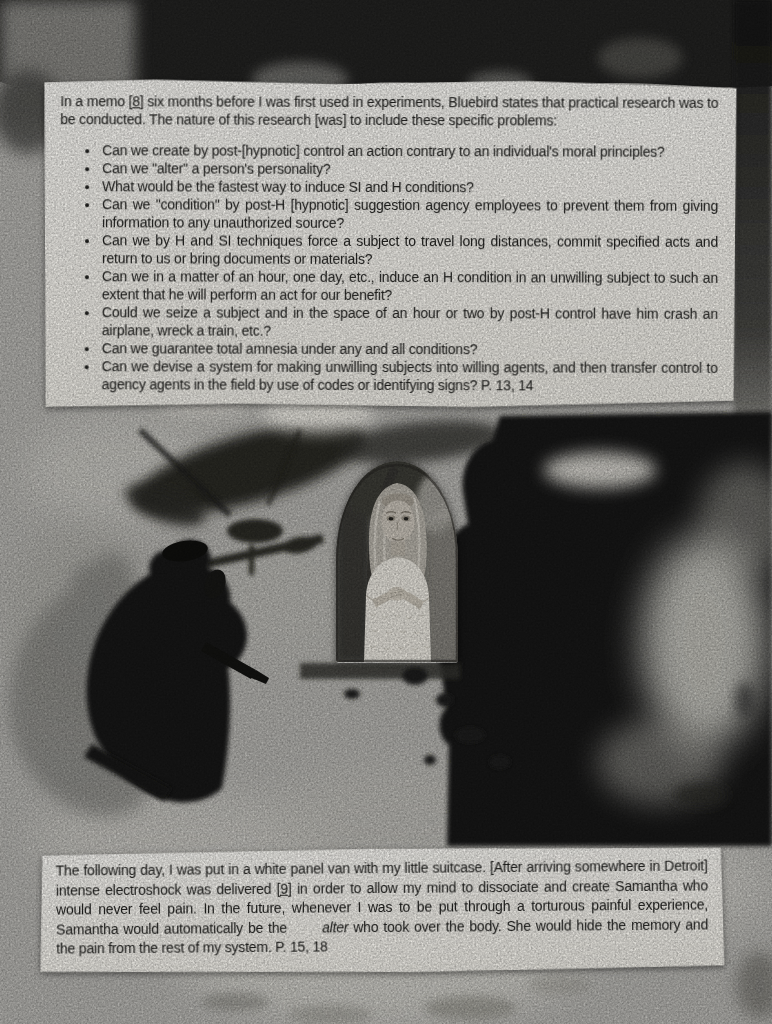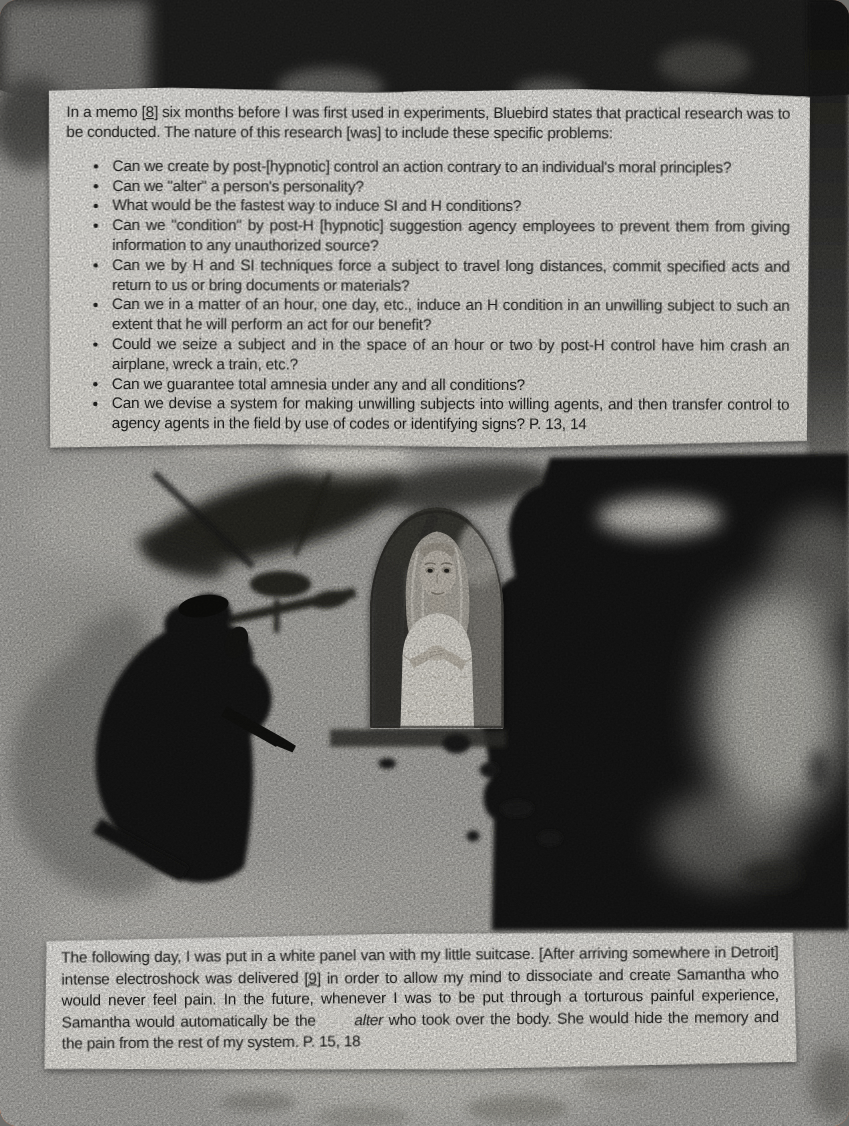--- a/index.html
+++ b/index.html
@@ -1,20 +1,19 @@
 <!DOCTYPE html>
 <html><head>
 <meta charset="utf-8">
 <style>
   html,body { margin:0; padding:0; background:#6e6e6b; }
   .page {
     position:relative; width:772px; height:1024px; margin:0 auto;
     background:#c2410c; overflow:hidden;
     font-family:"Liberation Sans", sans-serif;
-    border-radius:16px;
   }
   .photo-svg { position:absolute; inset:0; z-index:1; }
 
   
   .girl-inset {
     position:absolute; left:336px; top:461px; width:122px; height:201px;
     z-index:2; overflow:hidden;
     border-radius:62px 62px 3px 3px / 100px 100px 3px 3px;
     box-shadow:0 0 7px rgba(0,0,0,.6);
     border-bottom:1px solid rgba(250,250,245,.55);

